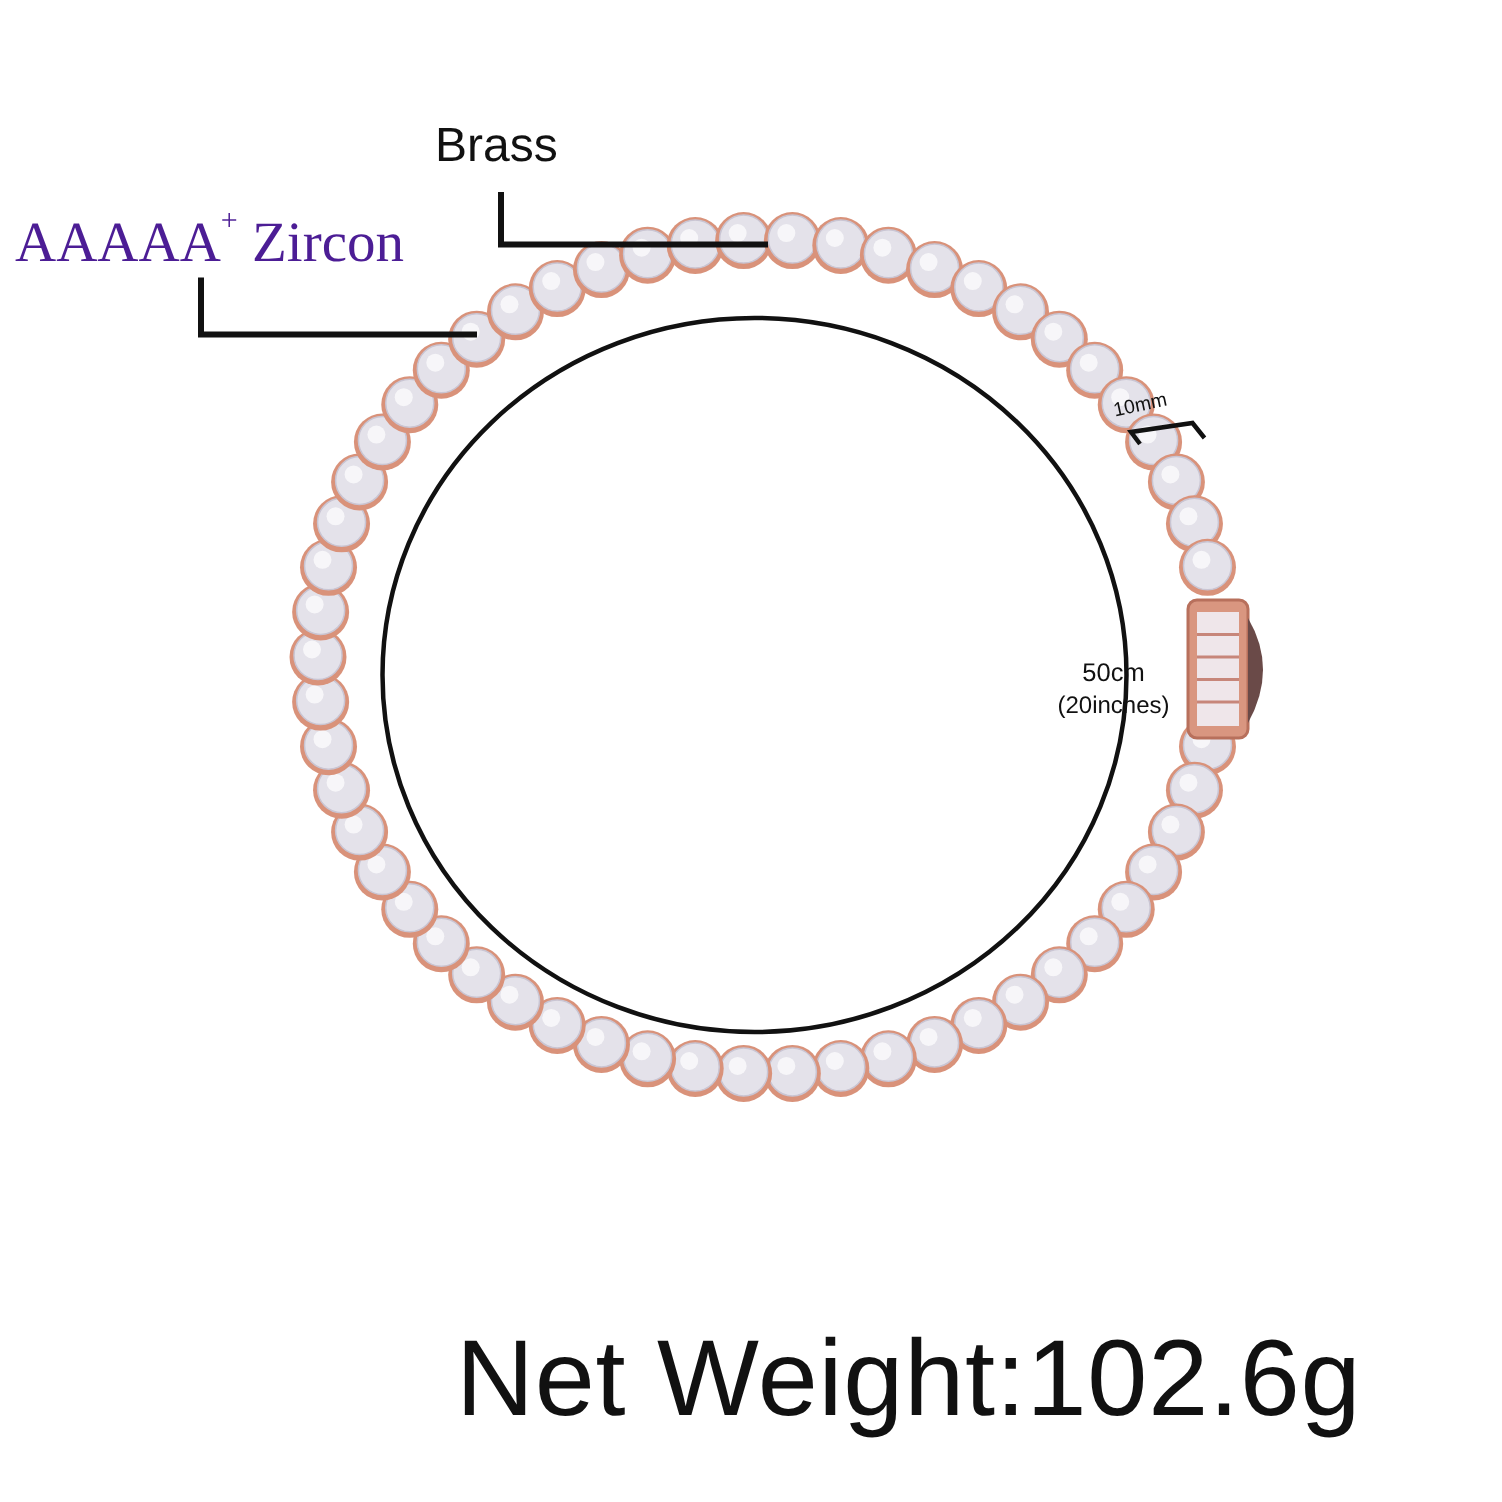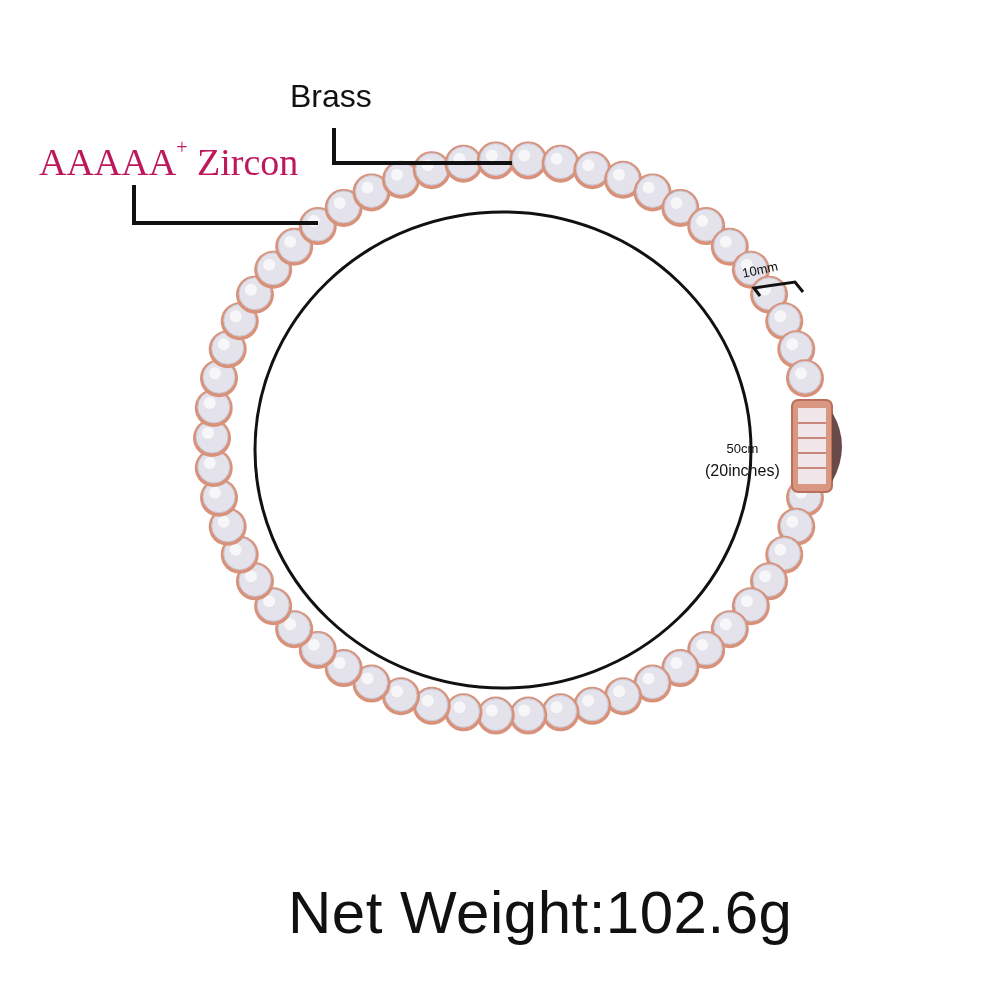--- a/index.html
+++ b/index.html
@@ -1,26 +1,26 @@
 <!DOCTYPE html>
 <html><head>
 <meta charset="utf-8">
 <style>
   html, body { margin:0; padding:0; background:#ffffff; }
   body { width:1001px; height:1001px; position:relative; overflow:hidden; font-family:"Liberation Sans", sans-serif; }
   .abs { position:absolute; }
-  .label-serif { font-family:"Liberation Serif", "DejaVu Serif", serif; color:#be185d;margin-left:29px; }
+  .label-serif { font-family:"Liberation Serif", "DejaVu Serif", serif; color:#4c1d95; }
   .label-sans { font-family:"Liberation Sans", "DejaVu Sans", sans-serif; color:#111; }
   #brass { left:290px; top:78px; font-size:32px; }
   #zircon { left:10px; top:140px; font-size:38px; }
   #zircon sup { font-size:20px; vertical-align:top; position:relative; top:-4px; }
   #size { left:705px; top:438px; font-size:16px; text-align:center; line-height:22px; }
-  #size .main { font-size:13px; }
+  #size .main { font-size:17px; }
   #width-label { left:742px; top:262px; font-size:13px; transform:rotate(-12deg); }
-  #weight { left:288px; top:878px; font-size:60px; letter-spacing:0.5px; }
+  #weight { left:304px; top:878px; font-size:72px; letter-spacing:0.5px; }
   svg { position:absolute; left:0; top:0; }
 </style>
 </head>
 <body>
 
 <svg width="1001" height="1001" viewBox="0 0 1001 1001">
 
   <ellipse cx="503" cy="450" rx="248" ry="238" fill="none" stroke="#111" stroke-width="3"></ellipse>
 
   <g id="stones">

